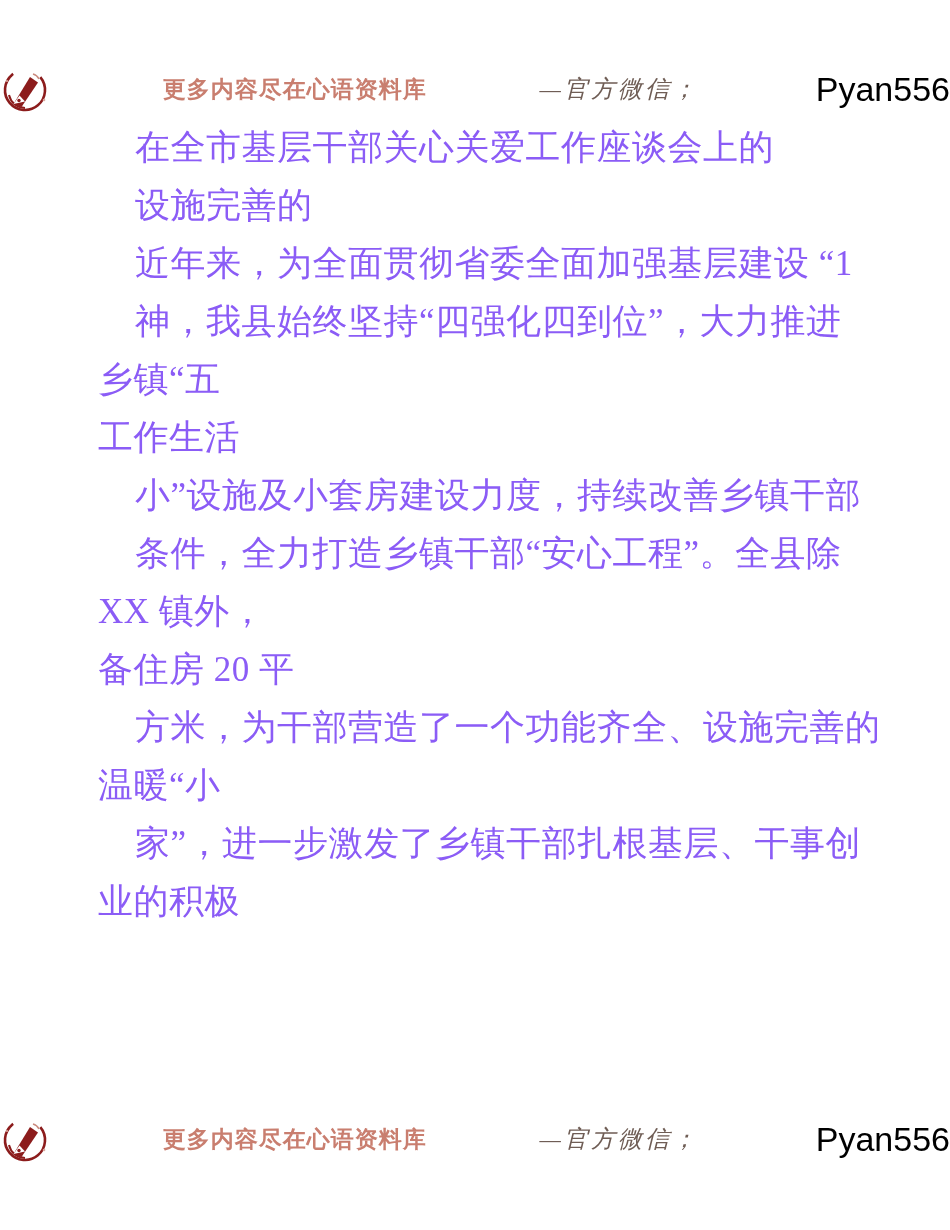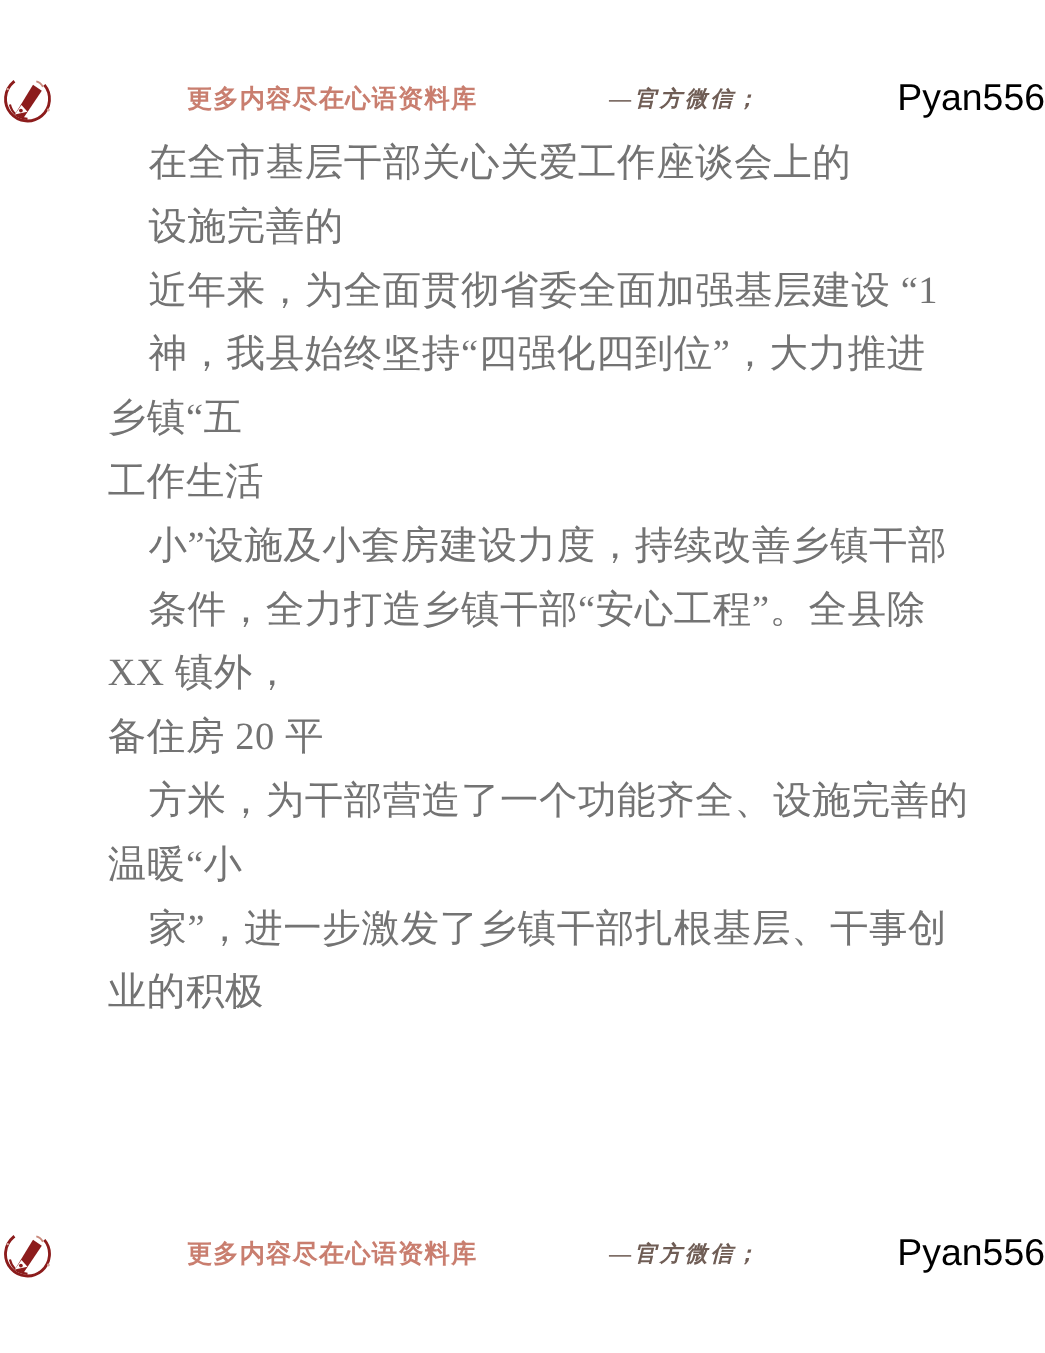--- a/index.html
+++ b/index.html
@@ -19,33 +19,33 @@
     height: 54px; gap: 7px;
   }
   .brand-header { top: 62px; }
   .brand-footer { top: 1112px; }
   .brand .logo { width: 50px; height: 52px; flex: 0 0 auto; }
   .brand .site-text {
     font-size: 23px; font-weight: 700; letter-spacing: 1px;
     color: #c97e6f;
   }
   .brand .wechat-label {
-    font-size: 20px; font-weight: 700; letter-spacing: 3px;
+    font-size: 24px; font-weight: 400; letter-spacing: 3px;
     color: #6f5d55; font-style: italic;
   }
   .brand .wechat-id {
     font-family: "Liberation Sans", "DejaVu Sans", sans-serif;
     font-size: 34px; color: #000000; font-style: normal;
     margin-left: 4px;
   }
 
   
   .document {
     position: absolute; top: 119px; left: 98px; right: 60px;
-    color: #737373;
+    color: #8b5cf6;
   }
   .document p.line {
     margin: 0; padding: 0;
     font-size: 35px; line-height: 58px;
     font-weight: 400;
     white-space: pre;
     letter-spacing: 0.5px;
   }
   .document p.line.indent { padding-left: 37px; }
 </style>

